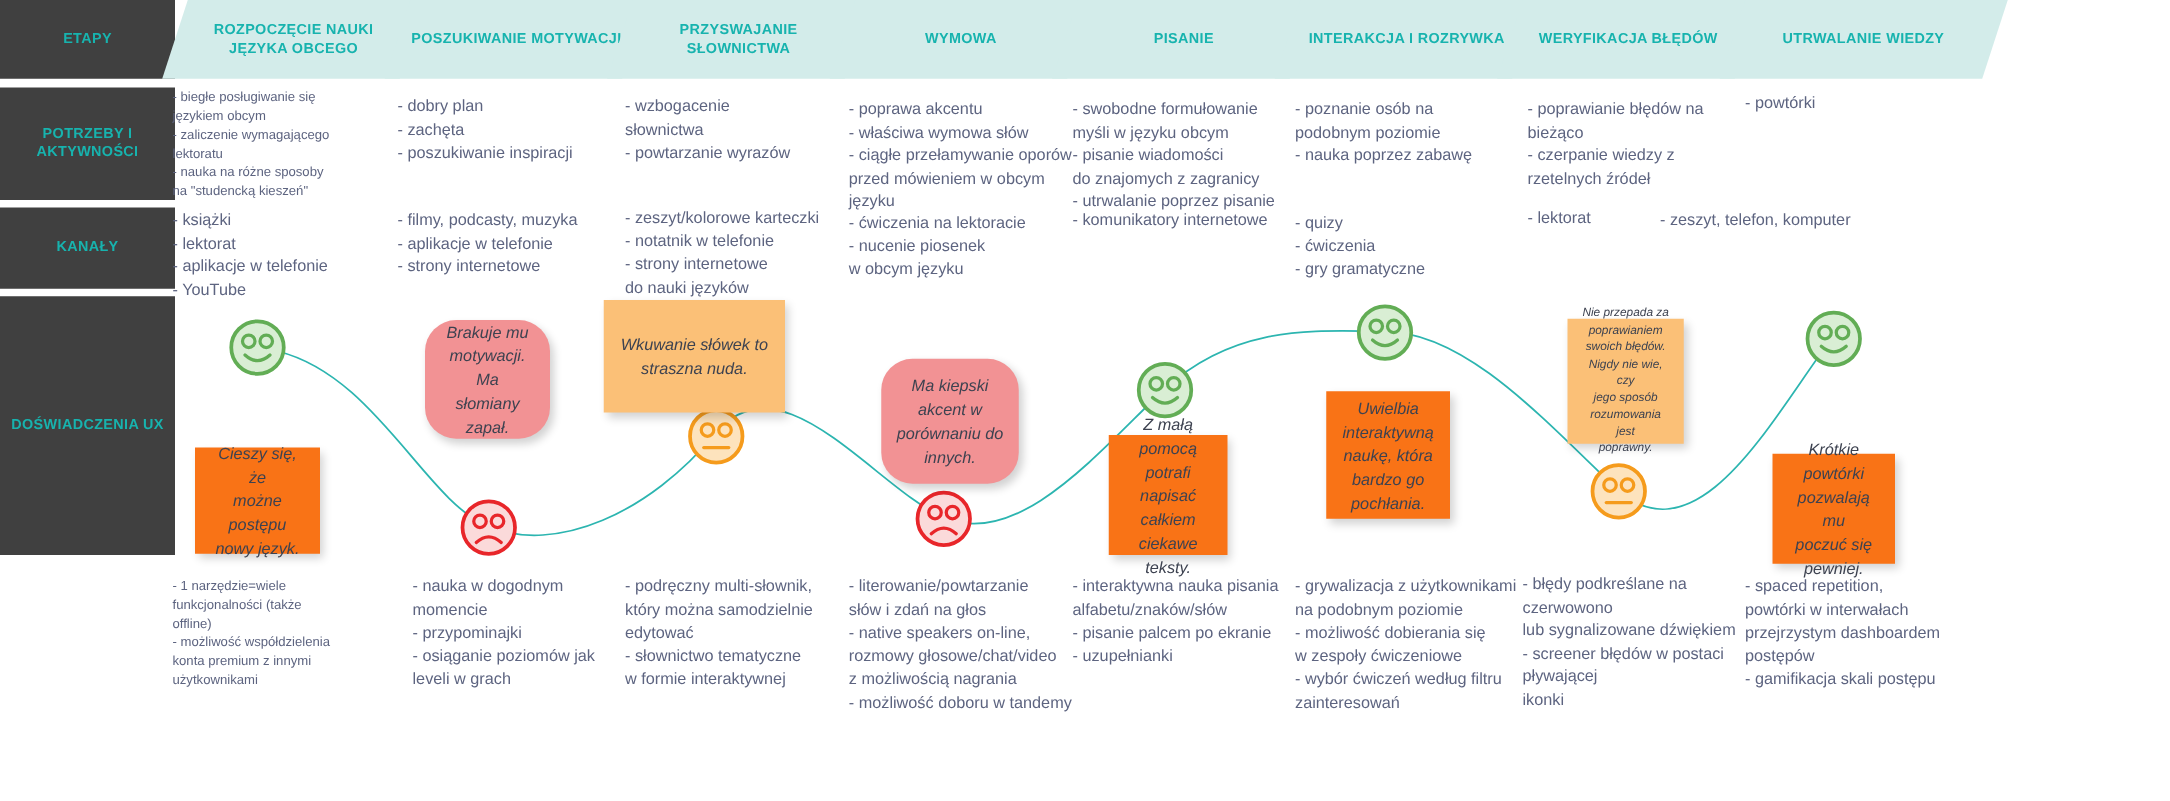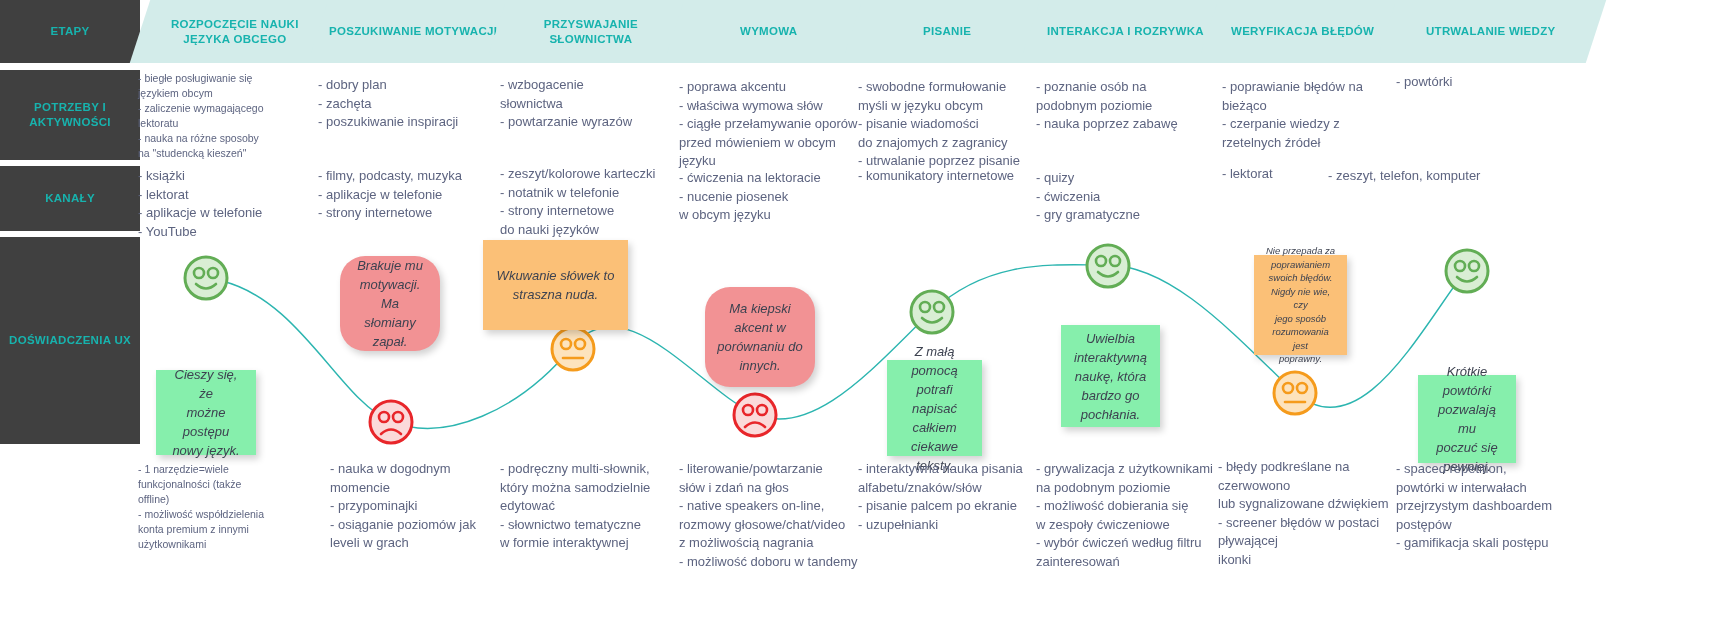--- a/index.html
+++ b/index.html
@@ -61,21 +61,21 @@
     display: flex; align-items: center; justify-content: center;
     text-align: center;
     color: #3d4250;
     font-size: 13px;
     line-height: 19px;
     padding: 8px 10px;
     box-shadow: 3px 4px 7px rgba(0,0,0,.18);
     white-space: pre-line;
     font-style: italic;
   }
-  .note.green  { background: #86efac; margin-top: 12px; }
+  .note.green  { background: #f97316; }
   .note.red    { background: #f29294; border-radius: 25px; }
   .note.orange { background: #fbc077; }
   .note.small  { font-size: 9.5px; line-height: 13.5px; }
 
   
   .face { position: absolute; }
   .face svg { display: block; }
 
   
   .curve { position: absolute; left: 0; top: 0; pointer-events: none; }

